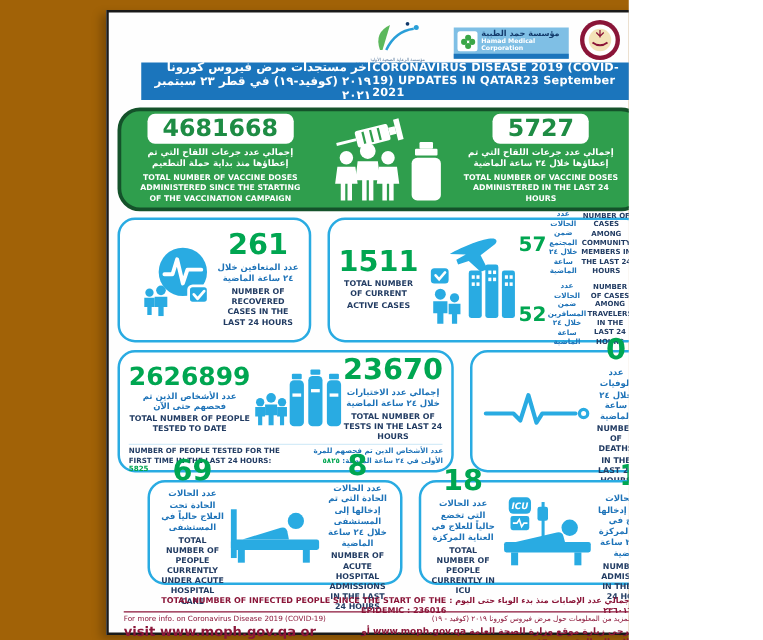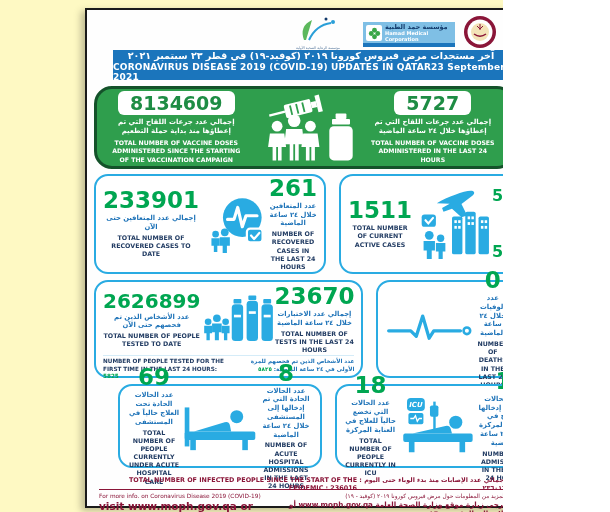--- a/index.html
+++ b/index.html
@@ -1,33 +1,33 @@
 <!DOCTYPE html>
 <html><head>
 <meta charset="utf-8">
 <style>
   html,body{margin:0;padding:0;}
   body{width:610px;height:512px;font-family:"DejaVu Sans",sans-serif;}
-  .screen{position:relative;width:503px;height:512px;background:#fef9c3;overflow:hidden;}
+  .screen{position:relative;width:503px;height:512px;background:#a16207;overflow:hidden;}
   .card{position:absolute;left:85px;top:8px;width:435px;height:500px;background:#fefefe;
         border:2px solid #1a1a1a;box-sizing:border-box;box-shadow:-4px 3px 7px rgba(0,0,0,.25);}
   
   .logos{position:absolute;top:3px;left:0;width:100%;height:38px;}
   .phcc{position:absolute;left:192px;top:3px;width:78px;text-align:center;}
   .phcc-cap{font-size:3.5px;color:#56779c;line-height:1.25;}
   .hmc{position:absolute;left:276px;top:9px;width:92px;height:25px;background:#7fbfe5;display:flex;align-items:center;gap:3px;padding:2px 3px 5px 3px;box-sizing:border-box;}
   .hmc-strip{position:absolute;left:0;bottom:0;width:100%;height:4px;background:#1b75bc;}
   .hmc-badge{width:16px;height:16px;background:#fff;border-radius:2px;display:flex;align-items:center;justify-content:center;flex:none;}
   .hmc-text{display:flex;flex-direction:column;line-height:1.1;}
   .hmc-ar{font-size:6.5px;font-weight:bold;color:#123a6b;direction:rtl;text-align:left;}
   .hmc-en{font-size:5px;color:#fff;font-weight:bold;}
   .emblem{position:absolute;left:376px;top:2px;}
   
   .banner{position:absolute;left:26px;top:40px;width:396px;height:30px;background:#1b75bc;color:#fff;
-          display:flex;flex-direction:column;align-items:center;justify-content:space-between;gap:1px;}
+          display:flex;flex-direction:row;align-items:center;justify-content:space-between;gap:1px;}
   .b-ar{font-size:9.5px;font-weight:bold;direction:rtl;}
   .b-en{font-size:9px;font-weight:bold;letter-spacing:.2px;}
   
   .green{position:absolute;left:7px;top:76px;width:421px;height:83px;background:#2f9e4d;border:3px solid #14522a;
          border-radius:18px;box-sizing:border-box;display:flex;align-items:center;justify-content:space-between;padding:5px 12px;}
   .gstat{width:142px;display:flex;flex-direction:column;align-items:center;gap:3px;text-align:center;}
   .gpill{background:#fff;border-radius:6px;padding:1px 12px;font-size:19px;font-weight:bold;color:#1e8c44;}
   .gar{font-size:7px;color:#fff;font-weight:bold;direction:rtl;line-height:1.3;}
   .gen{font-size:6.2px;color:#fff;font-weight:bold;line-height:1.35;}
   
@@ -109,21 +109,21 @@
       </svg>
     </div>
 
     <div class="banner">
       <div class="b-ar">آخر مستجدات مرض فيروس كورونا ٢٠١٩ (كوفيد-١٩) في قطر ٢٣ سبتمبر ٢٠٢١</div>
       <div class="b-en">CORONAVIRUS DISEASE 2019 (COVID-19) UPDATES IN QATAR23 September 2021</div>
     </div>
 
     <div class="green">
       <div class="gstat">
-        <div class="gpill">8134609</div>
+        <div class="gpill">4681668</div>
         <div class="gar">إجمالي عدد جرعات اللقاح التي تم إعطاؤها منذ بداية حملة التطعيم</div>
         <div class="gen">TOTAL NUMBER OF VACCINE DOSES ADMINISTERED SINCE THE STARTING OF THE VACCINATION CAMPAIGN</div>
       </div>
       <div class="icondiv">
         <svg width="122" height="72" viewBox="0 0 130 80">
           <g fill="#fff" transform="rotate(-14 65 16)">
             <rect x="24" y="15" width="18" height="2.6"></rect>
             <rect x="42" y="9" width="30" height="15" rx="2"></rect>
             <rect x="72" y="13" width="6" height="7"></rect>
             <rect x="78" y="7" width="5" height="19"></rect>
@@ -148,25 +148,20 @@
       </div>
       <div class="gstat">
         <div class="gpill">5727</div>
         <div class="gar">إجمالي عدد جرعات اللقاح التي تم إعطاؤها خلال ٢٤ ساعة الماضية</div>
         <div class="gen">TOTAL NUMBER OF VACCINE DOSES ADMINISTERED IN THE LAST 24 HOURS</div>
       </div>
     </div>
 
     <div class="row row1">
       <div class="sbox">
-        <div class="stat">
-          <div class="num">233901</div>
-          <div class="lar">إجمالي عدد المتعافين حتى الآن</div>
-          <div class="len">TOTAL NUMBER OF RECOVERED CASES TO DATE</div>
-        </div>
         <div class="icondiv">
           <svg width="70" height="58" viewBox="0 0 76 62">
             <g fill="#29abe2">
               <circle cx="18" cy="42" r="3.6"></circle>
                 <path d="M13.5 46.5 h9 v8 h-2.6 v7 h-3.8 v-7 h-2.6 z"></path>
               <circle cx="28" cy="40" r="4.2"></circle>
                 <path d="M22.5 45.5 h11 v9 h-3.2 v8 h-4.6 v-8 h-3.2 z"></path>
               <circle cx="47" cy="24" r="21"></circle>
             </g>
             <polyline points="31,26 38,26 42,13 47,34 51,22 63,22" fill="none" stroke="#fff" stroke-width="3.4" stroke-linecap="round" stroke-linejoin="round"></polyline>

